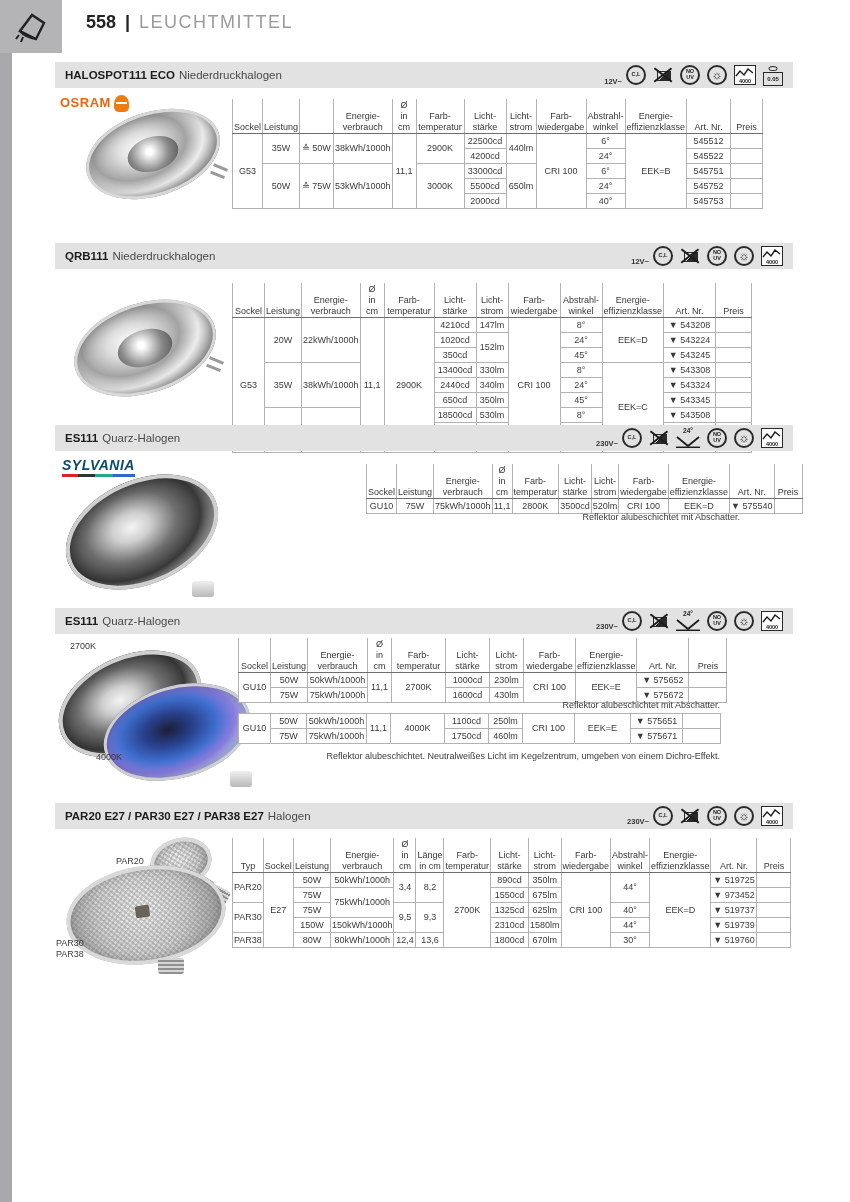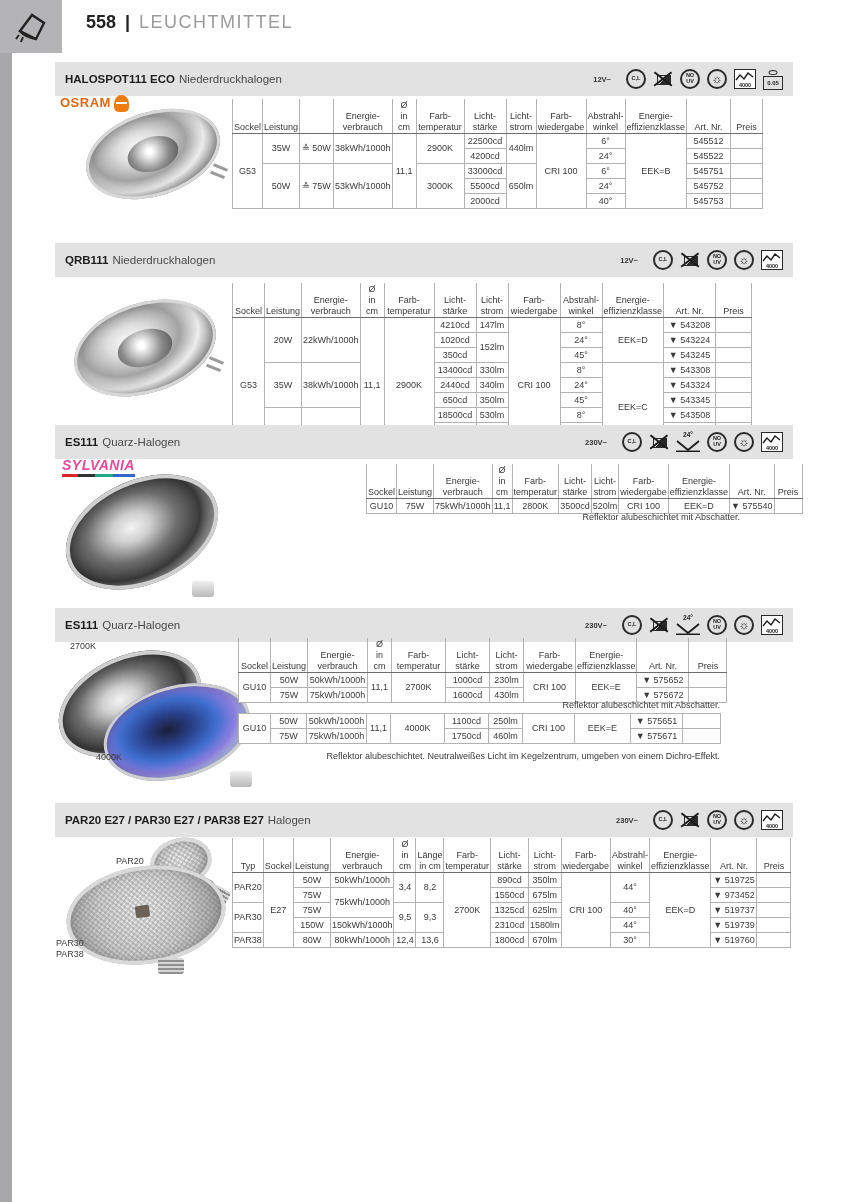--- a/index.html
+++ b/index.html
@@ -3,45 +3,45 @@
 <meta charset="utf-8">
 <style>
   html,body{margin:0;padding:0;}
   body{width:850px;height:1202px;background:#fff;font-family:"Liberation Sans",sans-serif;position:relative;overflow:hidden;color:#2e2e2e;}
   .strip{position:absolute;left:0;top:0;width:12px;height:1202px;background:#a8a8ab;}
   .corner{position:absolute;left:0;top:0;width:62px;height:53px;background:#b4b4b6;display:flex;align-items:center;justify-content:center;}
   .pagehead{position:absolute;left:86px;top:12px;display:flex;align-items:baseline;gap:9px;}
   .pagenum{font-size:18px;font-weight:bold;color:#222;}
   .pagesep{font-size:18px;font-weight:bold;color:#222;}
   .pagetitle{font-size:18px;color:#9b9b9b;letter-spacing:1.5px;}
-  .secbar{position:absolute;left:55px;width:738px;height:34px;background:#e2e2e2;display:flex;align-items:center;padding:0 10px;box-sizing:border-box;}
+  .secbar{position:absolute;left:55px;width:738px;height:26px;background:#e2e2e2;display:flex;align-items:center;padding:0 10px;box-sizing:border-box;}
   .sectitle{font-size:11.5px;color:#1d1d1d;white-space:nowrap;}
   .sectitle .tb{font-weight:bold;}
   .sectitle .tr{font-weight:normal;color:#4a4a4a;margin-left:4px;}
-  .icostrip{margin-left:auto;display:flex;align-items:center;gap:12px;}
+  .icostrip{margin-left:auto;display:flex;align-items:flex-end;gap:1px;}
   .volt{font-size:7.5px;font-weight:bold;color:#333;margin-right:3px;}
   .icon{display:inline-flex;align-items:center;justify-content:center;color:#222;flex:none;}
   .ic-circle{width:20px;height:20px;border:2px solid #2a2a2a;border-radius:50%;font-size:5.5px;font-weight:bold;text-align:center;white-space:pre-line;line-height:1.05;box-sizing:border-box;}
   .ic-circle.glyph{font-size:12px;}
   .ic-nodim{width:20px;height:20px;position:relative;}
   .ic-nodim .dimsq{position:absolute;left:4px;top:6px;width:12px;height:8px;border:1.5px solid #2a2a2a;background:linear-gradient(135deg,transparent 49%,#2a2a2a 50%);}
   .ic-nodim .x1,.ic-nodim .x2{position:absolute;left:-1px;top:9px;width:22px;height:2.4px;background:#1c1c1c;}
   .ic-nodim .x1{transform:rotate(38deg);} .ic-nodim .x2{transform:rotate(-38deg);}
   .ic-beam{display:flex;flex-direction:column;align-items:center;font-size:6.5px;font-weight:bold;line-height:1;gap:1px;}
   .ic-chart{width:22px;height:20px;border:1.5px solid #2a2a2a;position:relative;box-sizing:border-box;background:#fff;}
   .ic-chart svg{position:absolute;left:0;top:0;}
   .ic-chart .num{position:absolute;left:0;right:0;bottom:0;font-size:5.5px;font-weight:bold;text-align:center;}
   .ic-weight{width:20px;height:14px;border:1.5px solid #2a2a2a;font-size:6px;font-weight:bold;display:flex;align-items:center;justify-content:center;position:relative;margin-top:7px;box-sizing:border-box;}
   .ic-weight .knob{position:absolute;top:-7px;left:50%;transform:translateX(-50%);width:9px;height:5px;border:1.5px solid #2a2a2a;border-radius:50%;box-sizing:border-box;}
   .brand-osram{position:absolute;display:flex;align-items:flex-start;gap:3px;}
   .brand-osram .txt{font-size:13px;font-weight:bold;color:#e8650e;letter-spacing:.5px;}
   .brand-osram .bulb{width:15px;height:17px;background:#ef7c10;border-radius:50% 50% 30% 30%;position:relative;}
   .brand-osram .bulb:after{content:"";position:absolute;left:2px;top:7px;width:11px;height:2px;background:#fff;}
   .brand-sylvania{position:absolute;}
-  .brand-sylvania .txt{font-size:14px;font-weight:bold;font-style:italic;color:#ec4899;letter-spacing:.5px;}
+  .brand-sylvania .txt{font-size:14px;font-weight:bold;font-style:italic;color:#0c4a6e;letter-spacing:.5px;}
   .brand-sylvania .bar{height:2.5px;margin-top:1px;background:linear-gradient(90deg,#d22 0 22%,#333 22% 45%,#2a8 45% 70%,#36c 70% 100%);}
   .tblwrap{position:absolute;}
   table.ctable{border-collapse:collapse;table-layout:fixed;font-size:9px;color:#3a3a3a;}
   .ctable th,.ctable td{border:1px solid #b2b2b2;text-align:center;padding:1px 1px;line-height:1.2;overflow:hidden;}
   .ctable th{font-weight:normal;white-space:pre-line;vertical-align:bottom;border-top:none;border-bottom:1px solid #6e6e6e;color:#383838;}
   .ctable td{height:12px;white-space:nowrap;background:#fff;}
   .note{position:absolute;font-size:9px;color:#3a3a3a;text-align:right;}
   .imglabel{position:absolute;font-size:9px;color:#3a3a3a;}
   .lamp{position:absolute;}
   .reflbody{position:absolute;border-radius:50%;}

